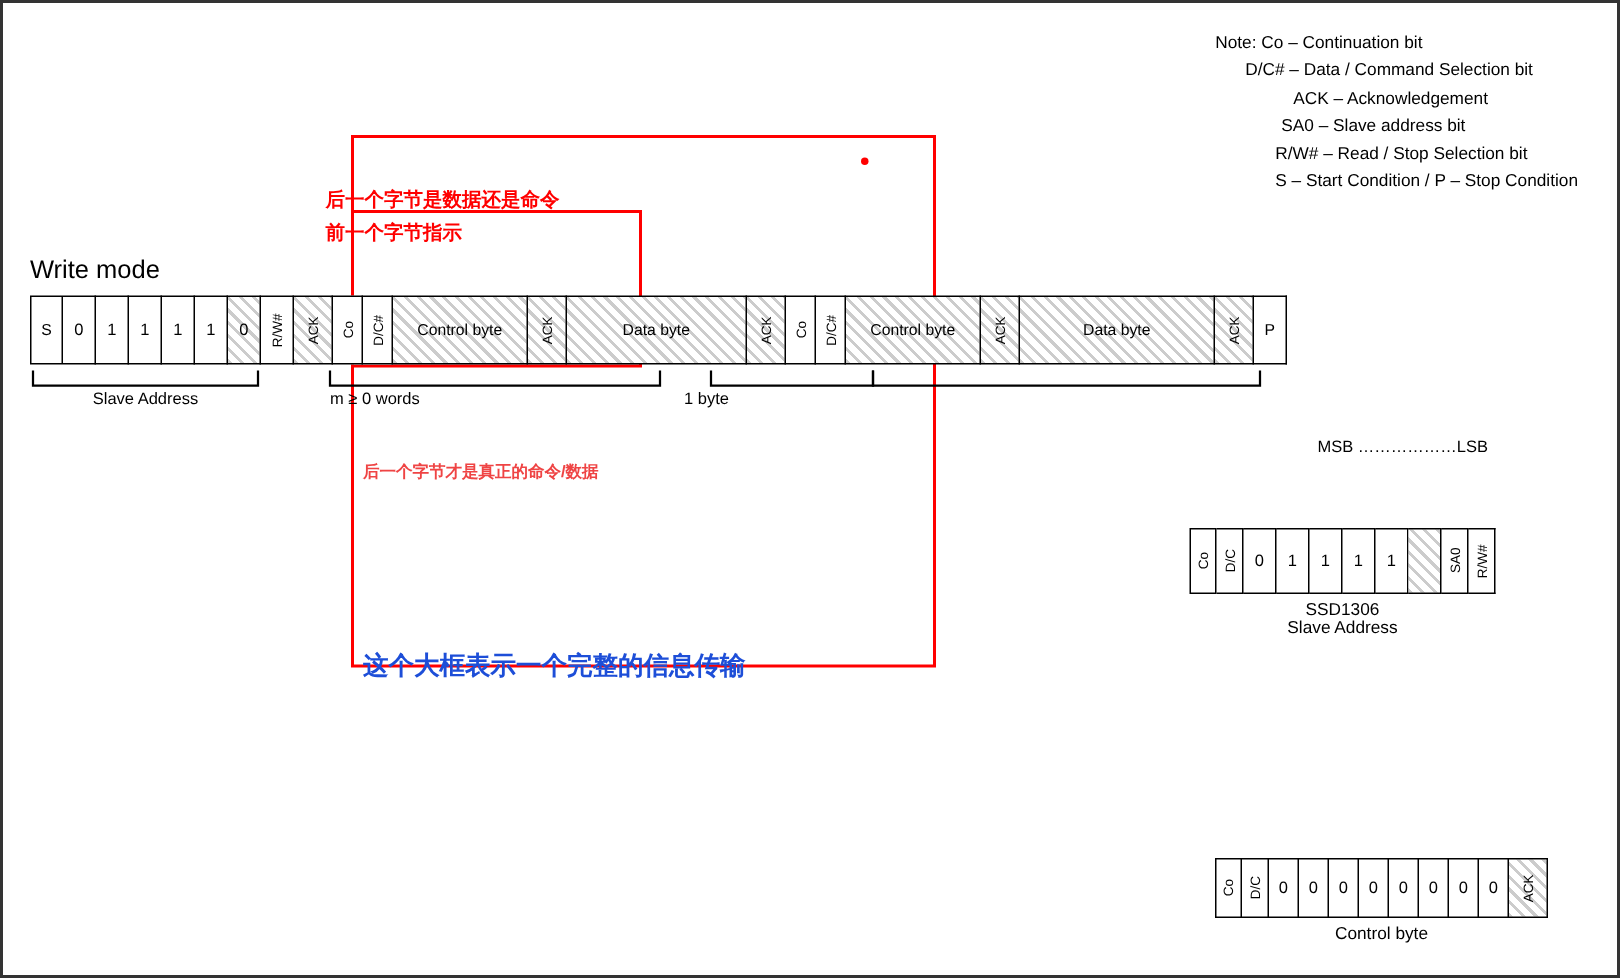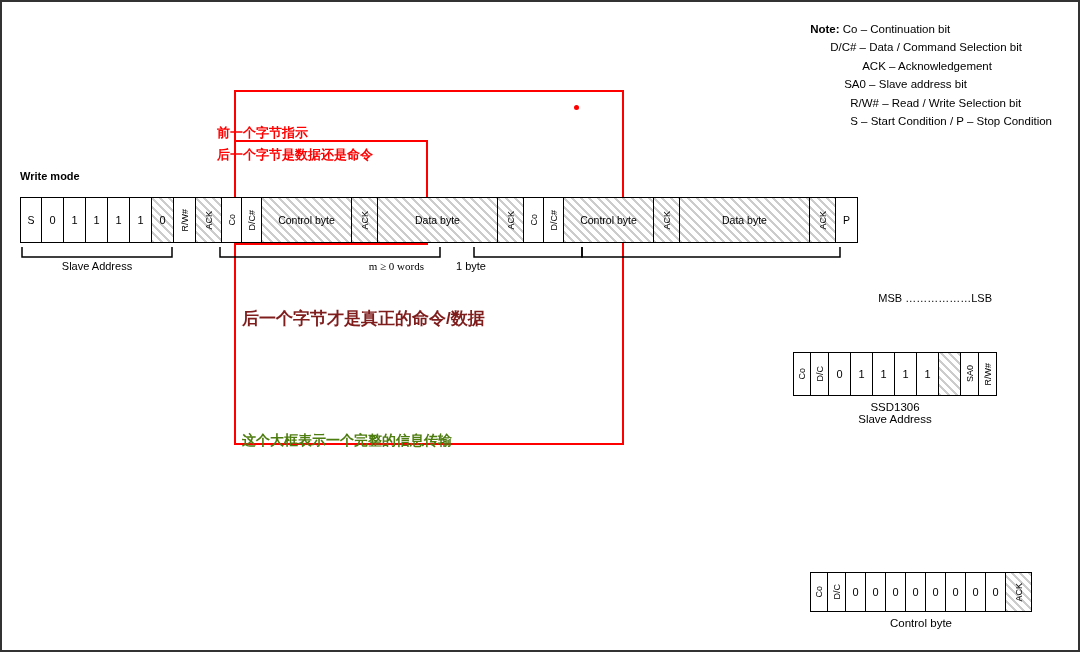--- a/index.html
+++ b/index.html
@@ -22,30 +22,30 @@
     }
     
     .notes-section {
       position: absolute;
       top: 18px;
       right: 30px;
       font-size: 11.5px;
       line-height: 1.6;
     }
     .notes-title {
-      font-weight: bold;
+      font-weight: normal;
       display: inline;
     }
     
     .write-mode-label {
       position: absolute;
       left: 18px;
       top: 168px;
-      font-weight: bold;
-      font-size: 11px;
+      font-weight: normal;
+      font-size: 17px;
     }
     
     .chinese-annotation-top {
       position: absolute;
       left: 215px;
       top: 120px;
       color: red;
       font-size: 13px;
       line-height: 1.7;
       font-weight: bold;
@@ -97,29 +97,29 @@
       position: absolute;
       border: 2px solid red;
     }
     .red-box-2 {
       position: absolute;
       border: 2px solid red;
     }
     
     .chinese-annotation-mid {
       position: absolute;
-      color: #7f1d1d;
+      color: #ef4444;
+      font-size: 11px;
+      font-weight: bold;
+    }
+    
+    .chinese-annotation-bot {
+      position: absolute;
+      color: #1d4ed8;
       font-size: 17px;
-      font-weight: bold;
-    }
-    
-    .chinese-annotation-bot {
-      position: absolute;
-      color: #4d7c0f;
-      font-size: 14px;
       font-weight: bold;
     }
     
     .slave-addr-diagram {
       position: absolute;
       top: 350px;
       right: 85px;
     }
     
     .ctrl-byte-diagram {
@@ -131,30 +131,30 @@
 </head>
 <body>
 
 <div class="main-container">
 
   <div class="notes-section">
     <span class="notes-title">Note:</span>
     <span>Co – Continuation bit</span><br>
     <span style="margin-left:20px">D/C# – Data / Command Selection bit</span><br>
     <span style="margin-left:52px">ACK – Acknowledgement</span><br>
-    <span style="margin-left:34px">SA0 – Slave address bit</span><br>
-    <span style="margin-left:40px">R/W# – Read / Write Selection bit</span><br>
+    <span style="margin-left:44px">SA0 – Slave address bit</span><br>
+    <span style="margin-left:40px">R/W# – Read / Stop Selection bit</span><br>
     <span style="margin-left:40px">S – Start Condition / P – Stop Condition</span>
   </div>
 
   <div class="write-mode-label">Write mode</div>
 
   <div class="chinese-annotation-top">
+    <div>后一个字节是数据还是命令</div>
     <div>前一个字节指示</div>
-    <div>后一个字节是数据还是命令</div>
   </div>
 
   <div class="red-box-1" style="left:232px; top:138px; width:194px; height:105px;"></div>
 
   <div class="red-box-2" style="left:232px; top:88px; width:390px; height:355px;"></div>
 
   <div style="position:absolute; top:195px; left:18px; display:flex; align-items:stretch; height:46px;">
 
     <div class="cell" style="width:22px;">
       <span>S</span>
@@ -245,21 +245,21 @@
     <path d="M 2 5 L 2 15 L 152 15 L 152 5" stroke="#000" stroke-width="1.5" fill="none"></path>
 
     <path d="M 200 5 L 200 15 L 420 15 L 420 5" stroke="#000" stroke-width="1.5" fill="none"></path>
 
     <path d="M 454 5 L 454 15 L 562 15 L 562 5" stroke="#000" stroke-width="1.5" fill="none"></path>
 
     <path d="M 562 5 L 562 15 L 820 15 L 820 5" stroke="#000" stroke-width="1.5" fill="none"></path>
   </svg>
 
   <div style="position:absolute; top:258px; left:18px; font-size:11px; text-align:center; width:154px;">Slave Address</div>
-  <div style="position:absolute; top:258px; left:218px; font-size:11px; text-align:right; width:204px;font-family:Liberation Serif, serif;">m ≥ 0 words</div>
+  <div style="position:absolute; top:258px; left:218px; font-size:11px; text-align:left; width:204px;">m ≥ 0 words</div>
   <div style="position:absolute; top:258px; left:454px; font-size:11px; text-align:left; width:110px;">1 byte</div>
 
   <div style="position:absolute; top:290px; right:90px; font-size:11px;">MSB ………………LSB</div>
 
   <div class="chinese-annotation-mid" style="left:240px; top:305px;">后一个字节才是真正的命令/数据</div>
 
   <div class="chinese-annotation-bot" style="left:240px; top:430px;">这个大框表示一个完整的信息传输</div>
 
   <div class="slave-addr-diagram">
     <div style="display:flex; align-items:stretch; height:44px;">

